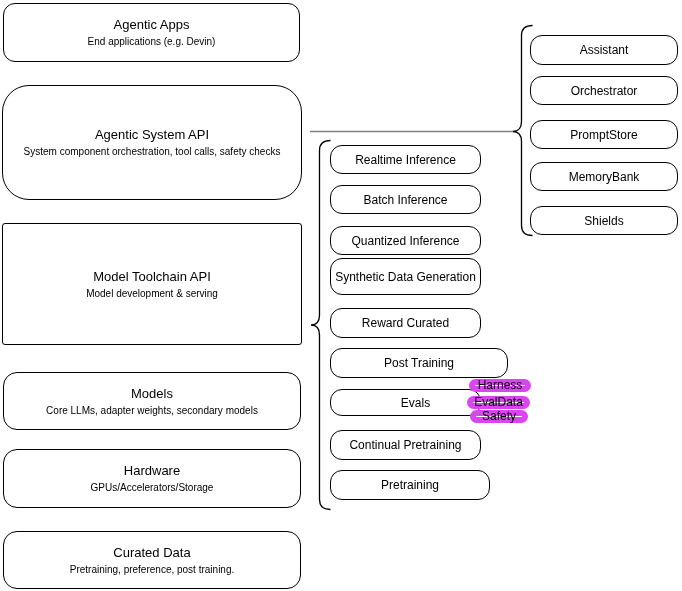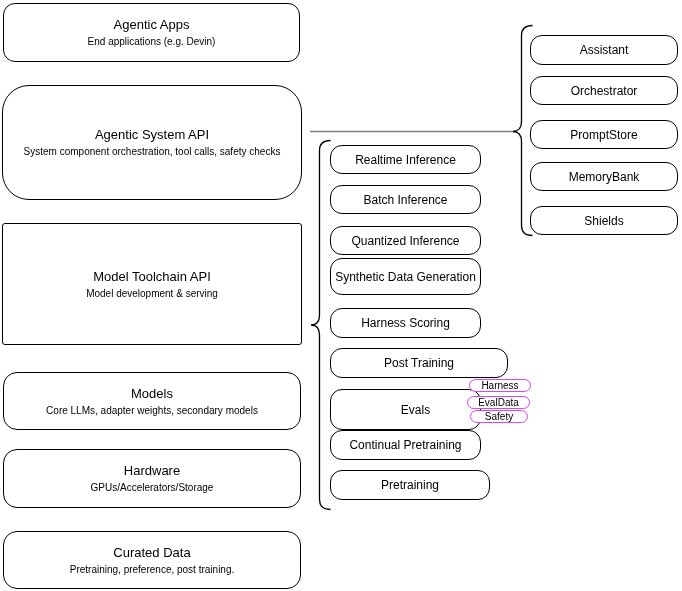--- a/index.html
+++ b/index.html
@@ -34,27 +34,27 @@
   .layer .subtitle { font-size: 10px; line-height: 12px; margin-top: 4px; }
   .chip {
     font-size: 12px;
     line-height: 14px;
     border-radius: 12px;
     white-space: nowrap;
   }
   .pill {
     position: absolute;
     box-sizing: border-box;
-    border: 1px solid #d946ef;
+    border: 6px solid #d946ef;
     background: #ffffff;
     border-radius: 8px;
     display: flex;
     align-items: center;
     justify-content: center;
-    font-size: 10px;
+    font-size: 12px;
     line-height: 11px;
     white-space: nowrap;
     z-index: 3;
   }
 </style>
 </head>
 <body>
 
 <div class="canvas">
 
@@ -94,23 +94,23 @@
 
   <div class="node layer" style="left:3px; top:531px; width:298px; height:58px; border-radius:14px;">
     <div class="title">Curated Data</div>
     <div class="subtitle">Pretraining, preference, post training.</div>
   </div>
 
   <div class="node chip" style="left:330px; top:145px; width:151px; height:29px;">Realtime Inference</div>
   <div class="node chip" style="left:330px; top:185px; width:151px; height:29px;">Batch Inference</div>
   <div class="node chip" style="left:330px; top:226px; width:151px; height:29px;">Quantized Inference</div>
   <div class="node chip" style="left:330px; top:258px; width:151px; height:37px;">Synthetic Data Generation</div>
-  <div class="node chip" style="left:330px; top:308px; width:151px; height:30px;">Harness Scoring</div>
+  <div class="node chip" style="left:330px; top:308px; width:151px; height:30px;">Reward Curated</div>
   <div class="node chip" style="left:330px; top:348px; width:178px; height:30px;">Post Training</div>
-  <div class="node chip" style="left:330px; top:389px; width:151px; height:41px;padding-left:20px;">Evals</div>
+  <div class="node chip" style="left:330px; top:389px; width:151px; height:27px;padding-left:20px;">Evals</div>
   <div class="node chip" style="left:330px; top:430px; width:151px; height:30px;">Continual Pretraining</div>
   <div class="node chip" style="left:330px; top:470px; width:160px; height:30px;">Pretraining</div>
 
   <div class="pill" style="left:469px; top:379px; width:62px; height:13px;">Harness</div>
   <div class="pill" style="left:467px; top:396px; width:63px; height:13px;">EvalData</div>
   <div class="pill" style="left:470px; top:410px; width:58px; height:13px;">Safety</div>
 
   <div class="node chip" style="left:530px; top:35px; width:148px; height:30px;">Assistant</div>
   <div class="node chip" style="left:530px; top:76px; width:148px; height:29px;">Orchestrator</div>
   <div class="node chip" style="left:530px; top:120px; width:148px; height:29px;">PromptStore</div>

